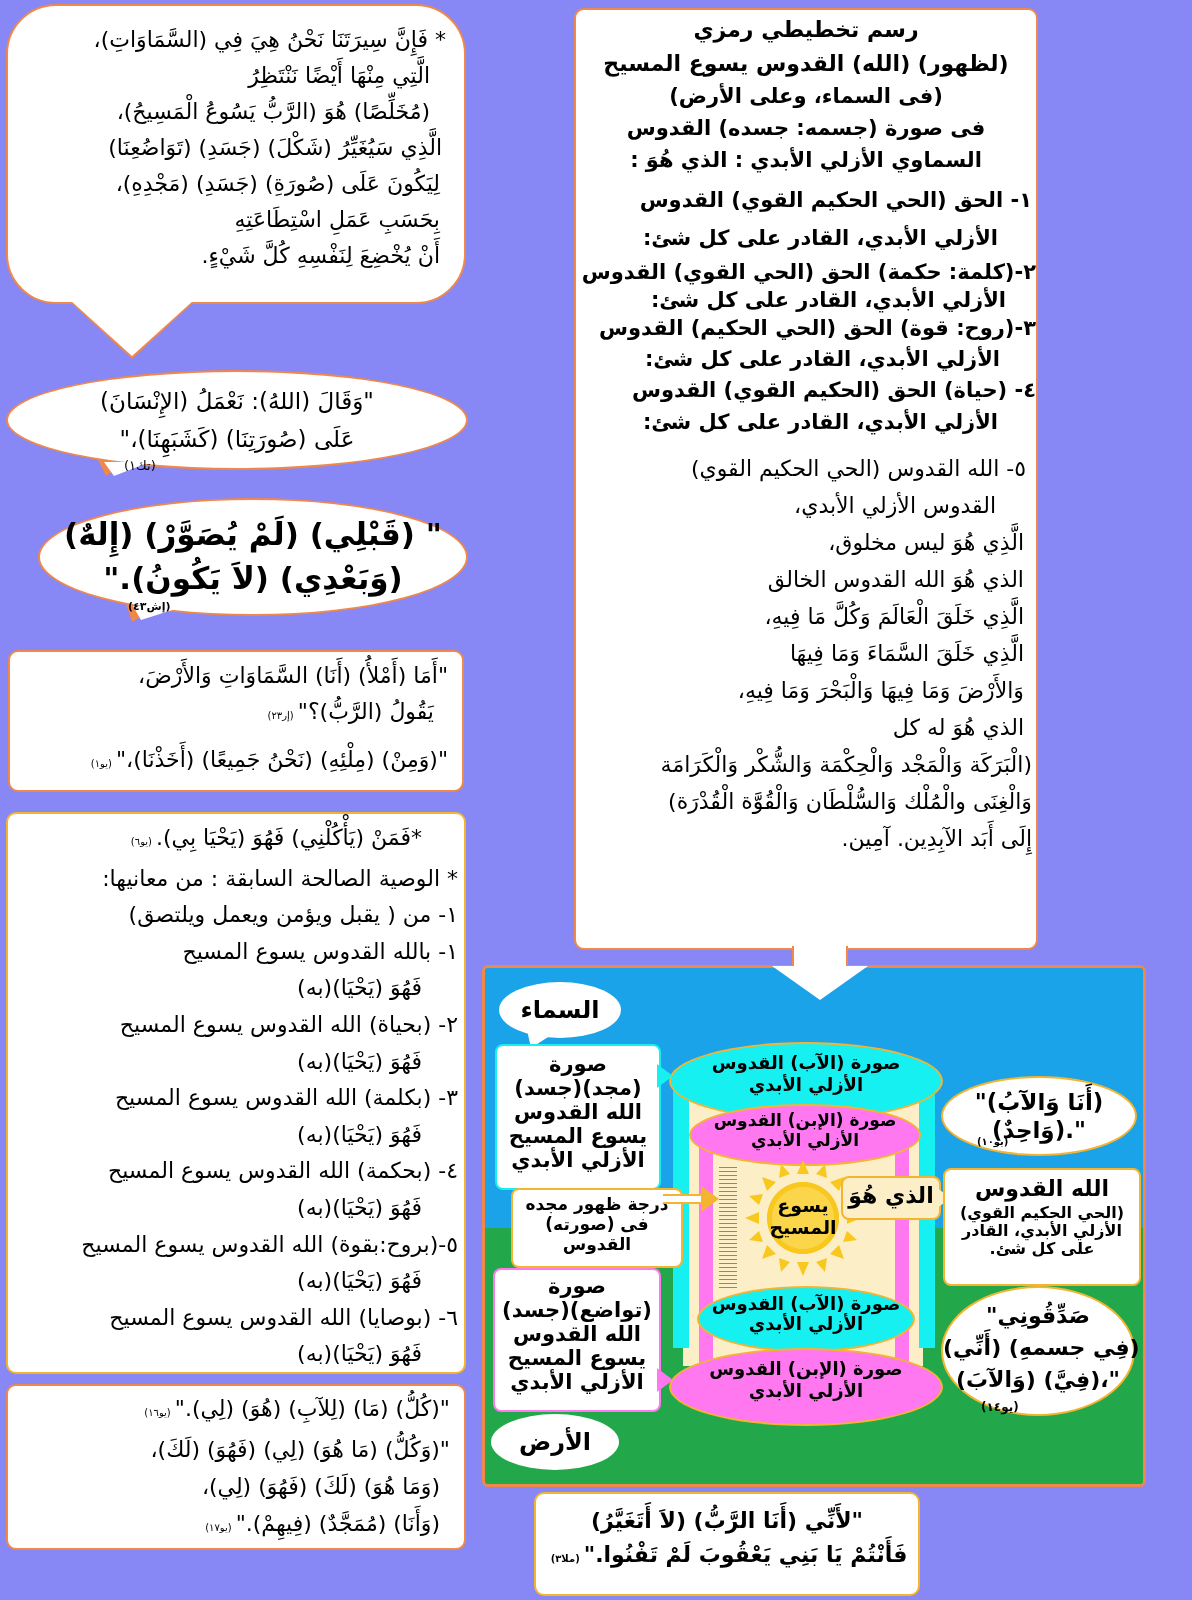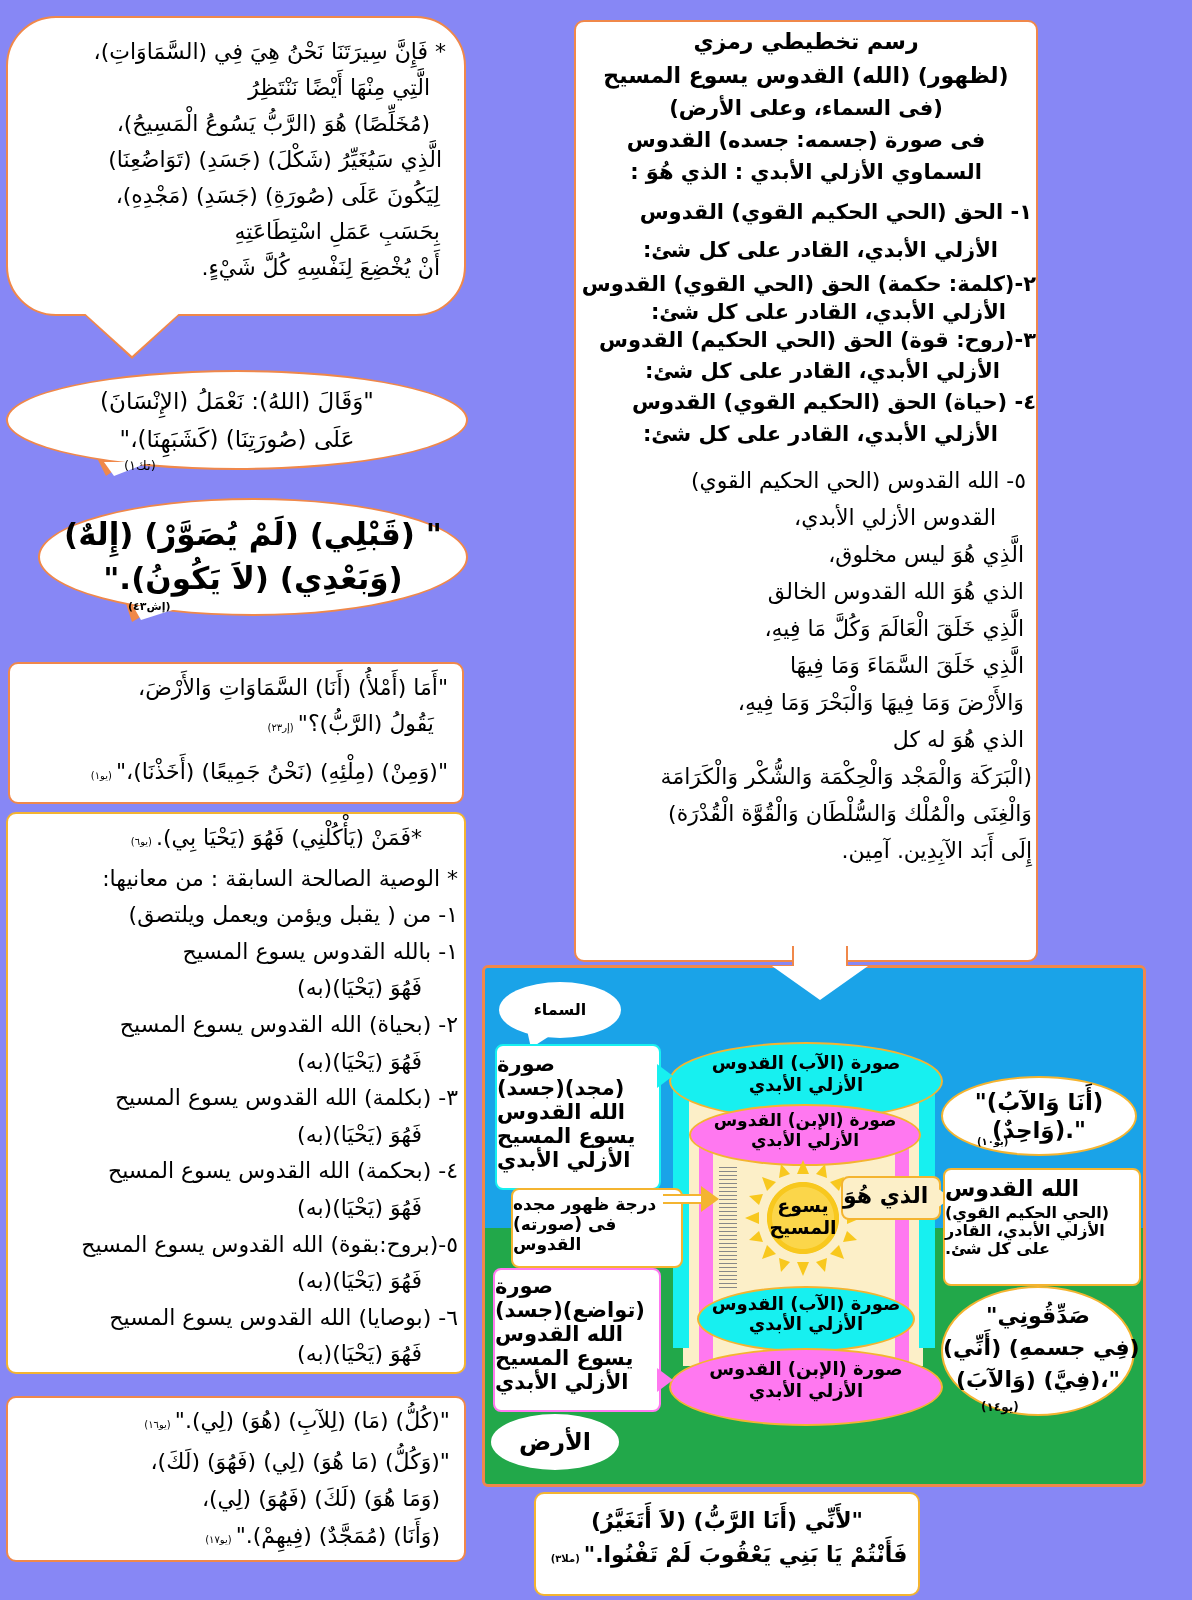--- a/index.html
+++ b/index.html
@@ -5,21 +5,21 @@
   html, body { margin: 0; padding: 0; }
   body {
     width: 1192px; height: 1600px; position: relative; overflow: hidden;
     background: #8787f5;
     font-family: "DejaVu Sans", sans-serif;
     color: #000;
   }
   .abs { position: absolute; box-sizing: border-box; }
   .rtl { direction: rtl; }
   .panel {
-    background: #fff; border: 2px solid #f0884a; border-radius: 10px; margin-top: 12px;
+    background: #fff; border: 2px solid #f0884a; border-radius: 10px;
   }
   .panel-y { background: #fff; border: 2px solid #f4b430; border-radius: 10px; }
   .line { display: block; white-space: nowrap; }
   .ref { font-size: 10px; vertical-align: baseline; margin: 0 4px; }
 
   
   #bubble1 { left: 6px; top: 4px; width: 460px; height: 300px; border-radius: 50px; padding: 16px 18px 0 18px; font-size: 22px; line-height: 36px; text-align: right; }
   #bubble1-tail { left: 70px; top: 300px; width: 0; height: 0; border-left: 62px solid transparent; border-right: 62px solid transparent; border-top: 56px solid #fff; }
   #bubble1-tail-outline { left: 68px; top: 300px; width: 0; height: 0; border-left: 64px solid transparent; border-right: 64px solid transparent; border-top: 59px solid #f0884a; }
 
@@ -37,21 +37,21 @@
   #box-right .nm { font-size: 22px; line-height: 37px; text-align: right; padding-right: 12px; }
 
   #down-arrow-stem { left: 792px; top: 946px; width: 56px; height: 22px; background: #fff; border-left: 2px solid #f0884a; border-right: 2px solid #f0884a; }
   #down-arrow-head { left: 772px; top: 966px; width: 0; height: 0; border-left: 48px solid transparent; border-right: 48px solid transparent; border-top: 34px solid #fff; }
 
   
   #diagram { left: 482px; top: 965px; width: 664px; height: 522px; border: 3px solid #f0884a; border-radius: 6px; overflow: hidden; }
   #sky { position: absolute; left: 0; top: 0; width: 100%; height: 260px; background: #1aa3e8; }
   #ground { position: absolute; left: 0; top: 260px; width: 100%; height: 262px; background: #22a84a; }
   .label-ell { position: absolute; background: #fff; border-radius: 50%; font-weight: bold; text-align: center; }
-  .wbox { position: absolute; background: #fff; border-radius: 8px; text-align: left; font-weight: bold; line-height: 25px; font-size: 22px; }
+  .wbox { position: absolute; background: #fff; border-radius: 8px; text-align: center; font-weight: bold; line-height: 25px; font-size: 22px; }
   .cyl-ell { position: absolute; border-radius: 50%; text-align: center; font-size: 18px; line-height: 22px; font-weight: bold; border: 2px solid #f4b430; }
   .cyan { background: #17f0f0; }
   .pink { background: #ff78f0; }
 </style>
 </head>
 <body>
 
 <div id="bubble1-tail-outline" class="abs"></div>
 <div id="bubble1" class="abs panel rtl">
   <span class="line">* فَإِنَّ سِيرَتَنَا نَحْنُ هِيَ فِي (السَّمَاوَاتِ)،</span>
@@ -137,21 +137,21 @@
     <span class="line nm" style="padding-right:4px">(الْبَرَكَة وَالْمَجْد وَالْحِكْمَة وَالشُّكْر وَالْكَرَامَة</span>
     <span class="line nm" style="padding-right:4px">وَالْغِنَى والْمُلْك وَالسُّلْطَان وَالْقُوَّة الْقُدْرَة)</span>
     <span class="line nm" style="padding-right:4px">إِلَى أَبَد الآبِدِين. آمِين.</span>
   </div>
 </div>
 
 <div id="diagram" class="abs">
   <div id="sky"></div>
   <div id="ground"></div>
 
-  <div class="label-ell" style="left:14px;top:14px;width:122px;height:56px;font-size:16px;line-height:56px;">السماء</div>
+  <div class="label-ell" style="left:14px;top:14px;width:122px;height:56px;font-size:24px;line-height:56px;">السماء</div>
   <div class="abs" style="left:42px;top:62px;width:0;height:0;border-left:4px solid transparent;border-right:28px solid transparent;border-top:18px solid #fff;"></div>
   <div class="label-ell" style="left:6px;top:446px;width:128px;height:56px;font-size:24px;line-height:56px;">الأرض</div>
 
   <div class="abs" style="left:198px;top:98px;width:240px;height:300px;background:#fcefc8;"></div>
 
   <div class="abs" style="left:188px;top:110px;width:16px;height:270px;background:#17f0f0;"></div>
   <div class="abs" style="left:434px;top:110px;width:16px;height:270px;background:#17f0f0;"></div>
 
   <div class="abs" style="left:214px;top:170px;width:14px;height:230px;background:#ff78f0;"></div>
   <div class="abs" style="left:410px;top:170px;width:14px;height:230px;background:#ff78f0;"></div>

